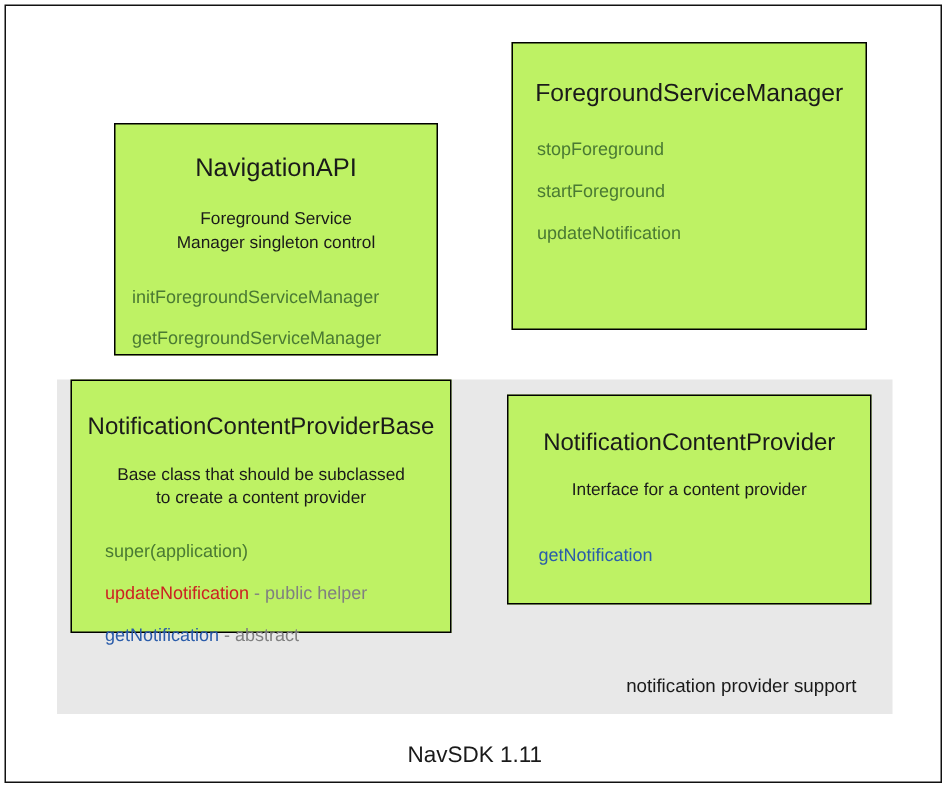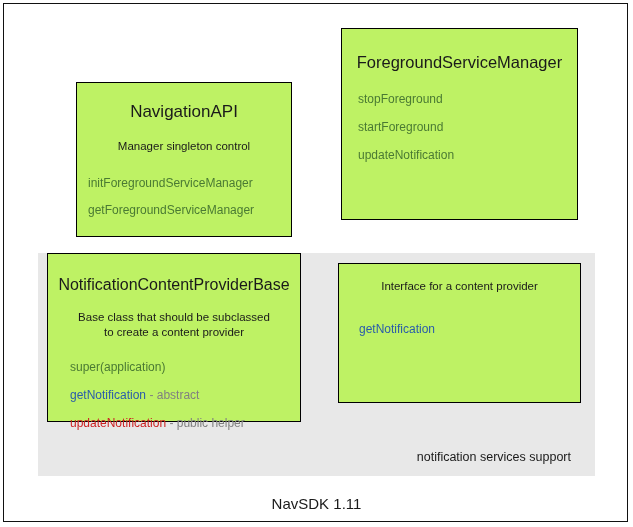--- a/index.html
+++ b/index.html
@@ -124,20 +124,21 @@
 </head>
 <body>
 
 <div id="page">
 
   <div id="page-frame"></div>
 
   <div class="ubox" id="box-navigationapi">
     <div class="ubox-title">NavigationAPI</div>
     <div class="ubox-desc">
+      <div>Foreground Service</div>
       <div>Manager singleton control</div>
     </div>
     <div class="methods">
       <div class="method">
         <span class="m-green">initForegroundServiceManager</span><span class="m-note"></span>
       </div>
       <div class="method">
         <span class="m-green">getForegroundServiceManager</span><span class="m-note"></span>
       </div>
     </div>
@@ -152,43 +153,44 @@
       <div class="method">
         <span class="m-green">startForeground</span><span class="m-note"></span>
       </div>
       <div class="method">
         <span class="m-green">updateNotification</span><span class="m-note"></span>
       </div>
     </div>
   </div>
 
   <div id="panel-notification-provider-support">
-    <div id="panel-label">notification services support</div>
+    <div id="panel-label">notification provider support</div>
   </div>
 
   <div class="ubox" id="box-notificationcontentproviderbase">
     <div class="ubox-title">NotificationContentProviderBase</div>
     <div class="ubox-desc">
       <div>Base class that should be subclassed</div>
       <div>to create a content provider</div>
     </div>
     <div class="methods">
       <div class="method">
         <span class="m-green">super(application)</span><span class="m-note"></span>
       </div>
       <div class="method">
+        <span class="m-red">updateNotification</span><span class="m-note"> - public helper</span>
+      </div>
+      <div class="method">
         <span class="m-blue">getNotification</span><span class="m-note"> - abstract</span>
       </div>
-      <div class="method">
-        <span class="m-red">updateNotification</span><span class="m-note"> - public helper</span>
-      </div>
     </div>
   </div>
 
   <div class="ubox" id="box-notificationcontentprovider">
+    <div class="ubox-title">NotificationContentProvider</div>
     <div class="ubox-desc">
       <div>Interface for a content provider</div>
     </div>
     <div class="methods">
       <div class="method">
         <span class="m-blue">getNotification</span><span class="m-note"></span>
       </div>
     </div>
   </div>
 

